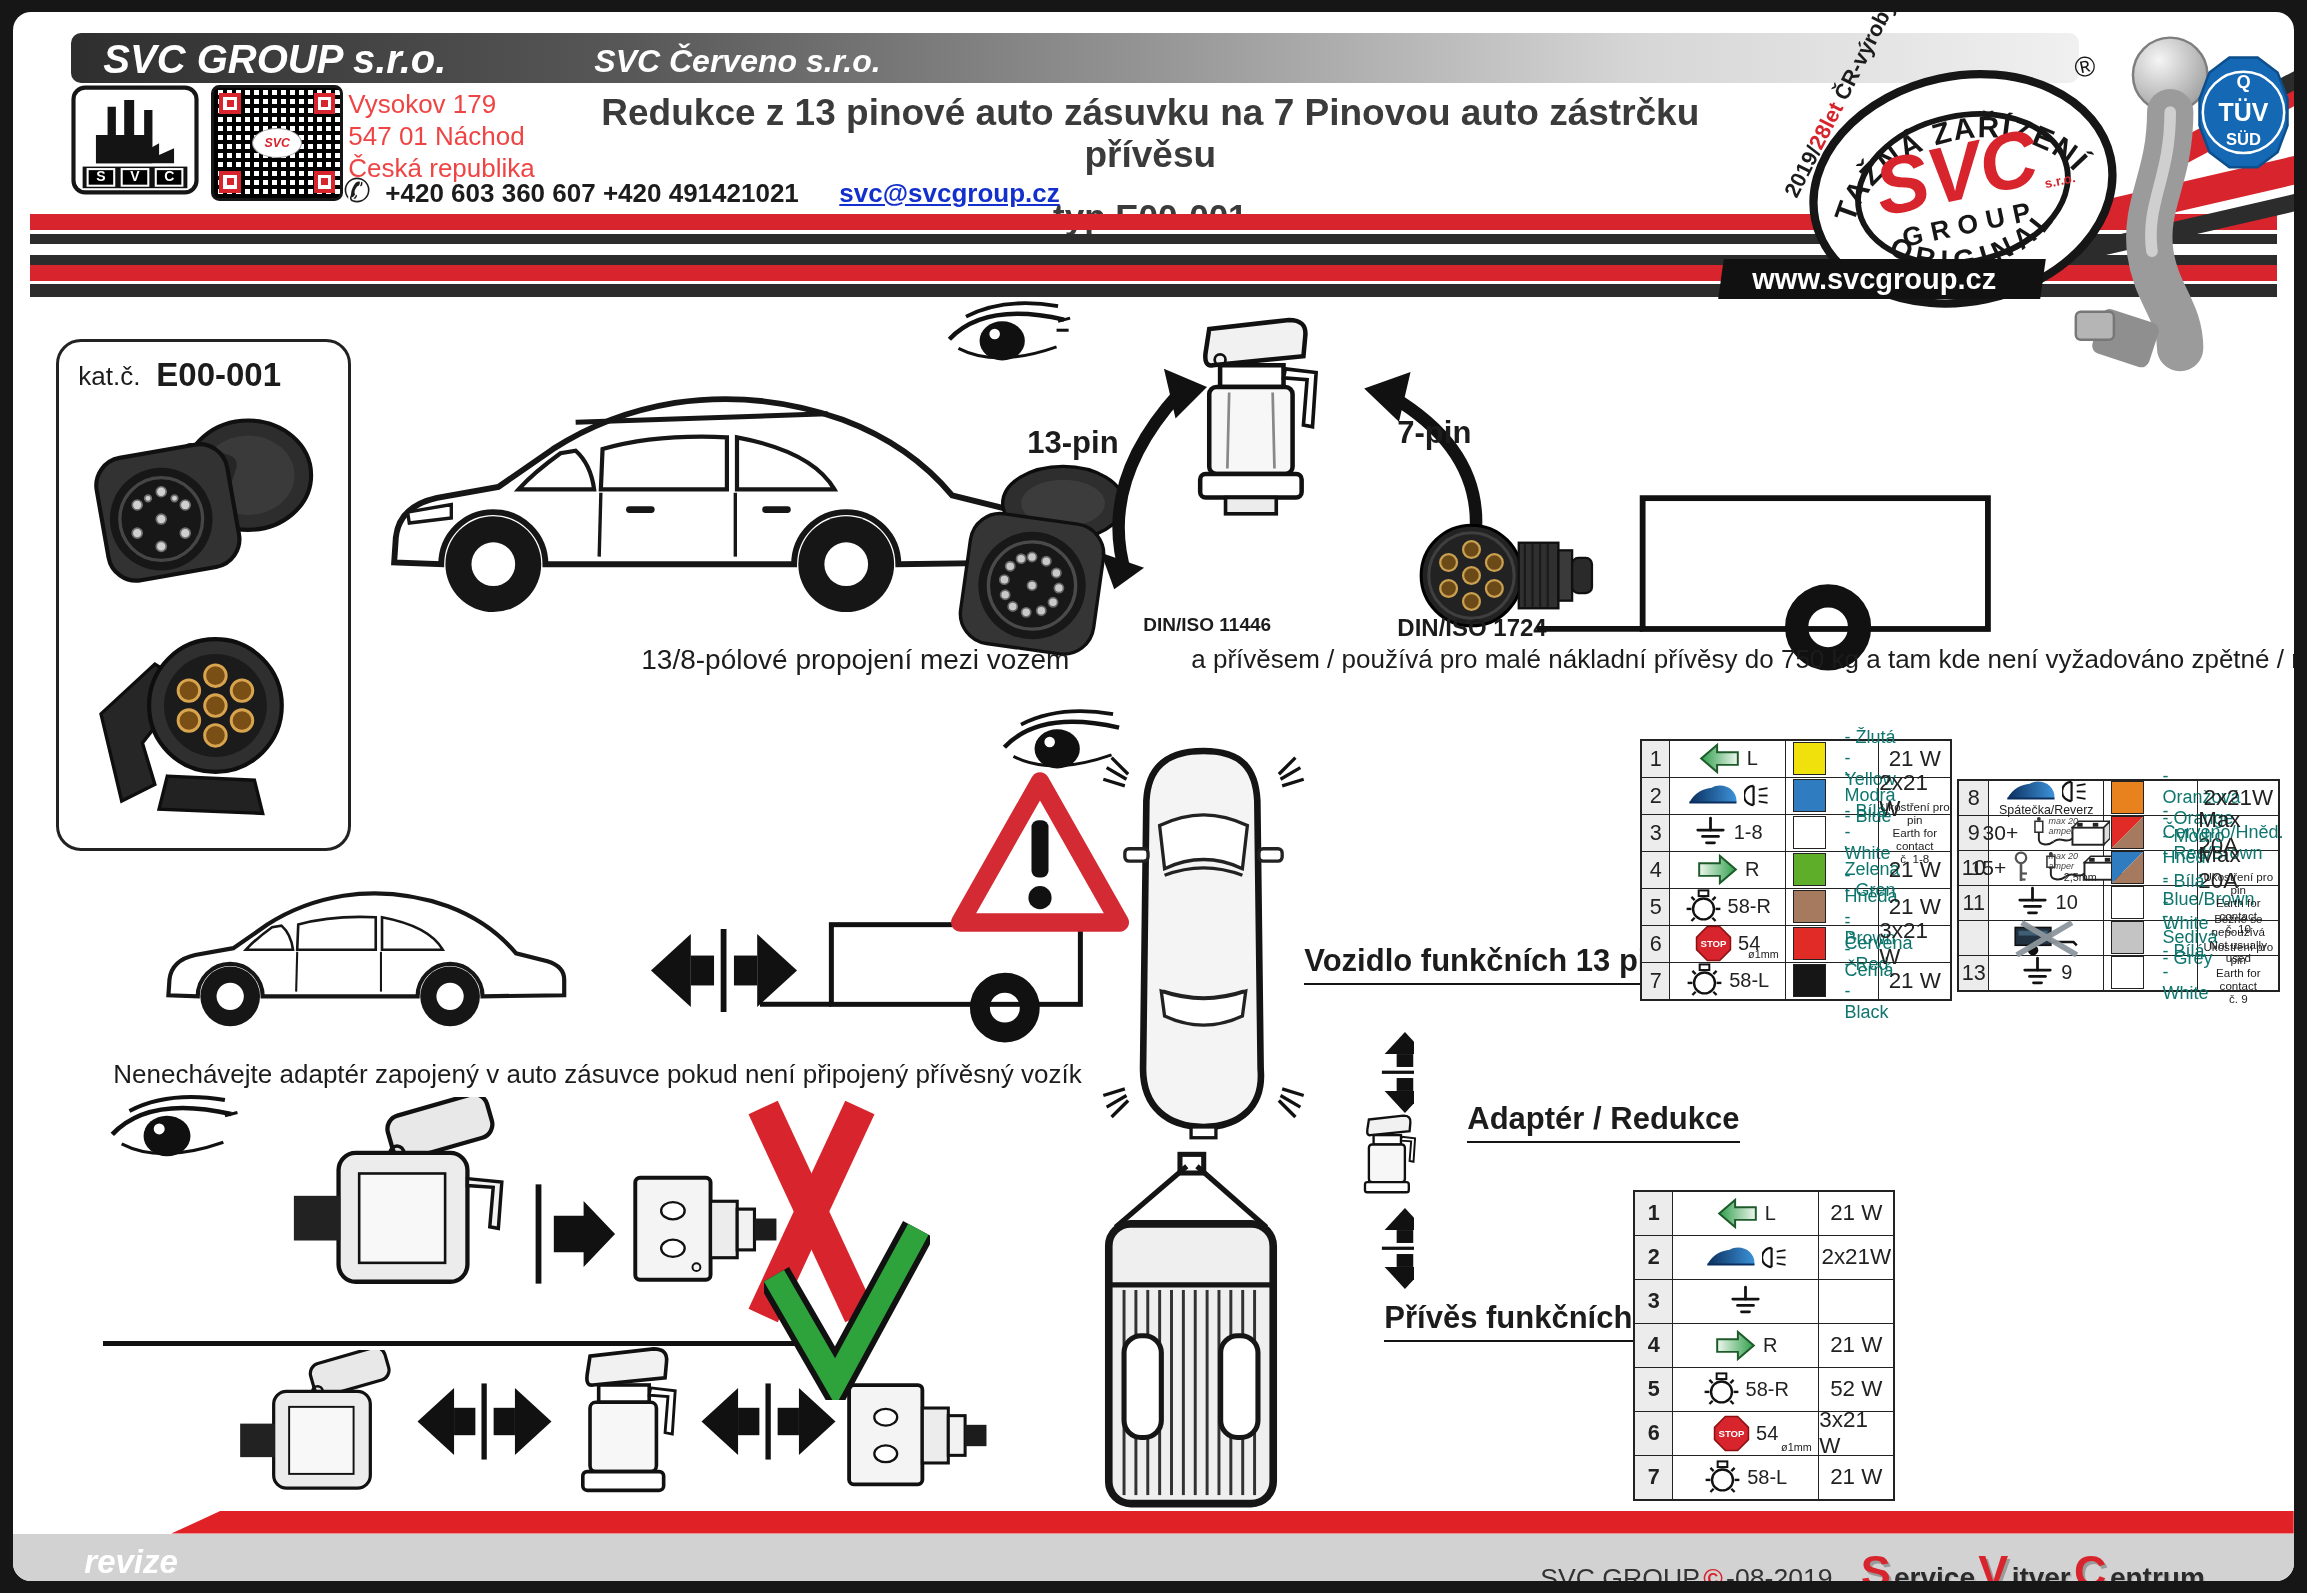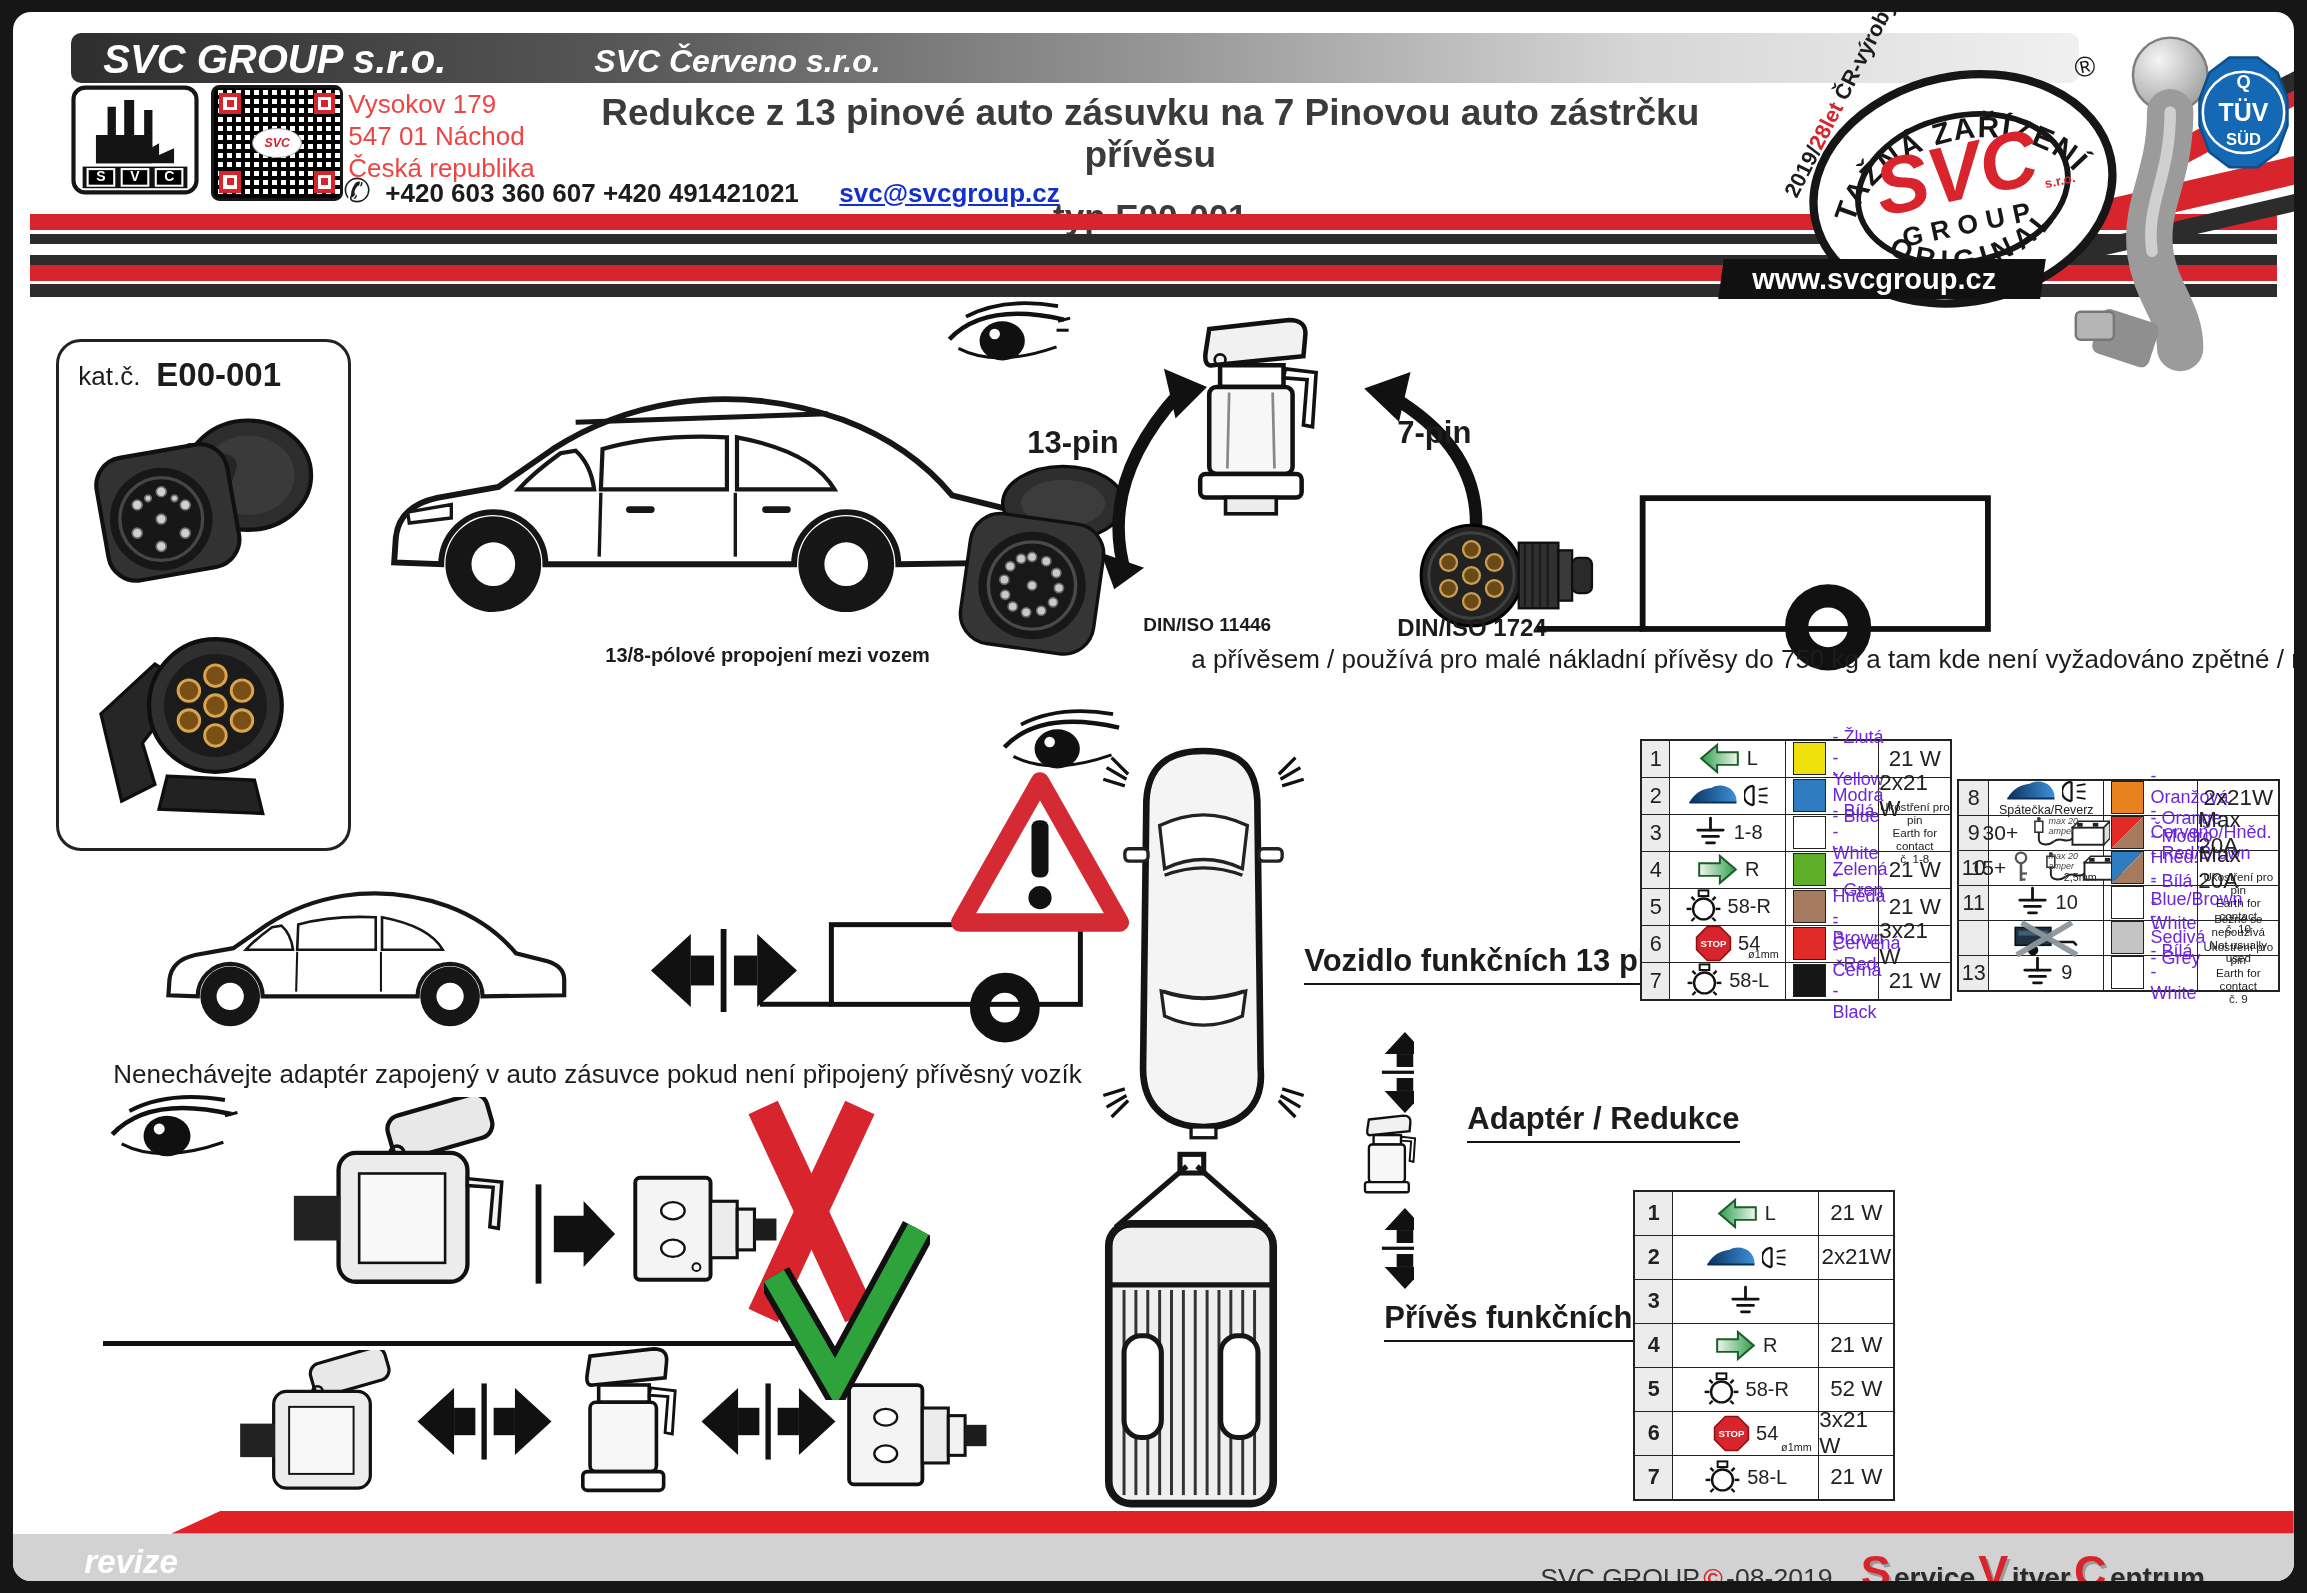--- a/index.html
+++ b/index.html
@@ -23,21 +23,21 @@
   .num{background:#ececec;font-size:21.6px;color:#222;}
   .ic{flex-direction:column;gap:0.8px;}
   .icrow{display:flex;align-items:center;justify-content:center;gap:5.8px;}
   .sig{font-size:20px;color:#222;}
   .prefix{font-size:21px;color:#222;}
   .sub{position:absolute;right:6.6px;bottom:1.7px;font-size:10.8px;color:#222;}
   .tiny{position:absolute;left:52%;top:0px;font-size:9px;font-style:italic;color:#444;}
   .iclab{font-size:12.4px;color:#222;margin-top:-1.7px;}
   .cwrap{gap:6.6px;justify-content:flex-start;padding-left:6.6px;}
   .sw{width:33px;height:33px;border:1.7px solid #222;box-sizing:border-box;flex:none;}
-  .clab{font-size:18px;line-height:21px;color:#6d28d9;}
+  .clab{font-size:18px;line-height:21px;color:#0f766e;margin-left:12px;}
   .val{font-size:22.4px;color:#222;}
   .note{font-size:11.6px;line-height:13px;text-align:center;color:#222;}
   .t13a .num{width:28px;} .t13a .ic{width:116px;} .t13a .pcol{width:93px;} .t13a .pval{width:71px;}
   .t13a .prow{height:36px;}
   .t13b .num{width:30px;} .t13b .ic{width:115px;} .t13b .pcol{width:94px;} .t13b .pval{width:80px;}
   .t13b .prow{height:34px;}
   .t7 .num{width:38px;font-weight:bold;} .t7 .ic{width:146px;} .t7 .pval{width:74px;}
   .t7 .prow{height:43px;}
   .pi{flex:none;}
   
@@ -314,21 +314,21 @@
 
   <span class="t bold" style="left:1130px;top:602px;font-size:19px;">DIN/ISO 11446</span>
   <span class="t bold" style="left:1384px;top:602px;font-size:24px;">DIN/ISO 1724</span>
 
   <svg class="abs" style="left:1523px;top:458px;" width="465" height="207" viewBox="0 0 560 250">
     <rect x="128" y="34" width="417" height="158" fill="#fff" stroke="#111" stroke-width="7"></rect>
     <line x1="0" y1="192" x2="128" y2="192" stroke="#111" stroke-width="7"></line>
     <circle cx="352" cy="190" r="38" fill="none" stroke="#111" stroke-width="28"></circle>
   </svg>
 
-  <span class="t" style="left:592px;top:632px;font-size:20px;font-weight:bold;">13/8-pólové propojení mezi vozem</span>
+  <span class="t" style="left:628px;top:632px;font-size:28px;">13/8-pólové propojení mezi vozem</span>
   <span class="t" style="left:1178px;top:632px;font-size:26px;">a přívěsem / používá pro malé nákladní přívěsy do 750 kg a tam kde není vyžadováno zpětné / reverse (bílé) světlo.</span>
 
   <svg class="abs" style="left:90px;top:855px;" width="535" height="178" viewBox="0 0 820 340">
     <path d="M780,245 L780,215 Q780,190 748,180 L688,165 Q638,105 558,75 Q458,40 358,55 Q278,68 213,110 L148,155 L75,168 Q30,178 26,215 L24,245 L80,247 A62,62 0 0 1 204,247 L500,247 A62,62 0 0 1 624,247 L780,245 Z" fill="#fff" stroke="#161616" stroke-width="8"></path>
     <path d="M222,115 Q190,138 172,158 L262,158 Q258,128 240,112 Z" fill="#fff" stroke="#161616" stroke-width="5"></path>
     <path d="M272,110 L270,158 L420,158 L420,96 Q335,92 272,110 Z" fill="#fff" stroke="#161616" stroke-width="5"></path>
     <path d="M432,96 L432,158 L548,158 Q522,113 432,96 Z" fill="#fff" stroke="#161616" stroke-width="5"></path>
     <line x1="270" y1="162" x2="268" y2="238" stroke="#161616" stroke-width="4"></line>
     <line x1="430" y1="162" x2="430" y2="238" stroke="#161616" stroke-width="4"></line>
     <circle cx="142" cy="247" r="57" fill="#161616"></circle>

